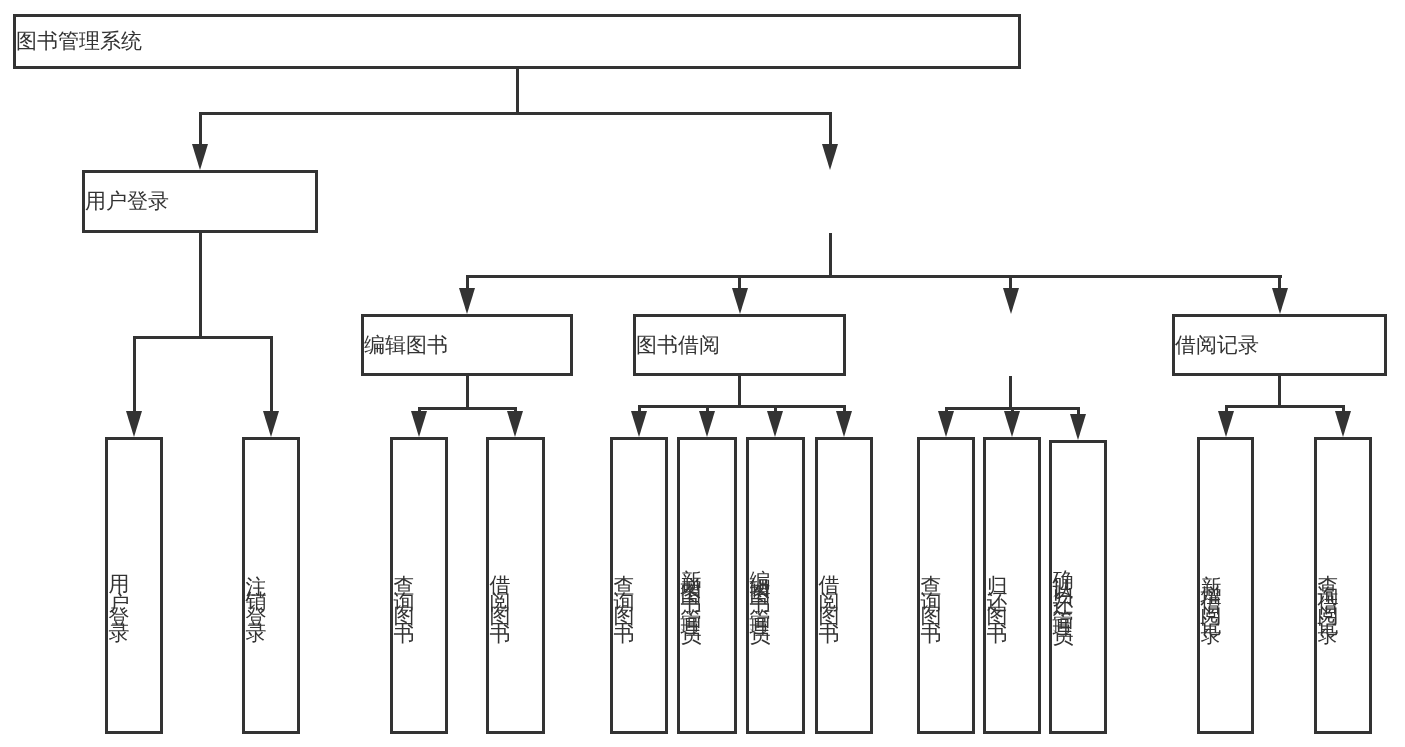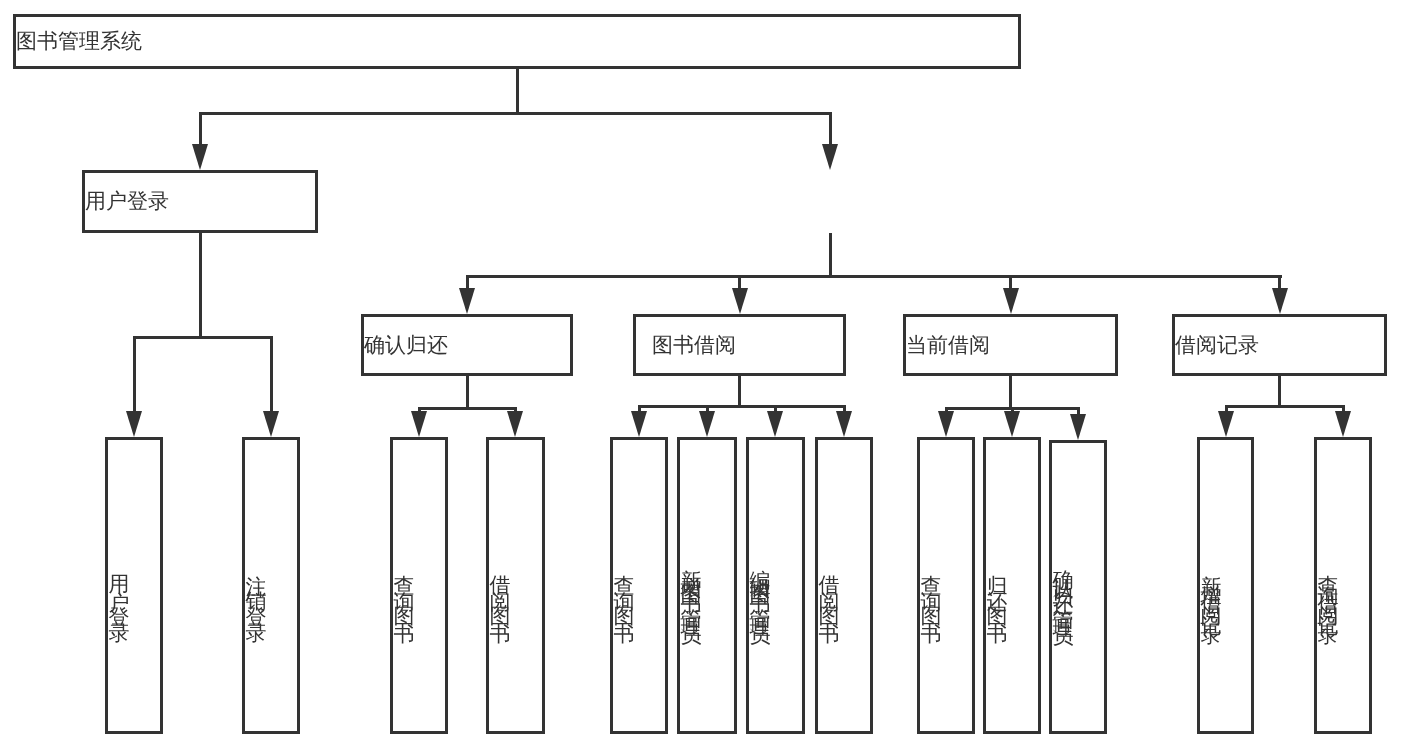--- a/index.html
+++ b/index.html
@@ -98,27 +98,24 @@
   <div class="line" style="left:465.5px; top:278px; width:3px; height:12px;"></div>
   <div class="arrow" style="left:459px; top:288px;"></div>
   <div class="line" style="left:738px; top:278px; width:3px; height:12px;"></div>
   <div class="arrow" style="left:731.5px; top:288px;"></div>
   <div class="line" style="left:1009px; top:278px; width:3px; height:12px;"></div>
   <div class="arrow" style="left:1002.5px; top:288px;"></div>
   <div class="line" style="left:1278px; top:278px; width:3px; height:12px;"></div>
   <div class="arrow" style="left:1271.5px; top:288px;"></div>
 
   <div class="node" style="left:361px; top:314px; width:212px; height:62px;">
-    <span class="lbl">确认归还</span>
+    <span class="lbl">编辑图书</span>
   </div>
-  <div class="node" style="left:633px; top:314px; width:213px; height:62px;padding-left:16px;">
+  <div class="node" style="left:633px; top:314px; width:213px; height:62px;">
     <span class="lbl">图书借阅</span>
-  </div>
-  <div class="node" style="left:903px; top:314px; width:215px; height:62px;">
-    <span class="lbl">当前借阅</span>
   </div>
   <div class="node" style="left:1172px; top:314px; width:215px; height:62px;">
     <span class="lbl">借阅记录</span>
   </div>
 
   <div class="line" style="left:465.5px; top:376px; width:3px; height:31px;"></div>
   <div class="line" style="left:417.5px; top:407px; width:99px; height:3px;"></div>
   <div class="line" style="left:417.5px; top:410px; width:3px; height:4px;"></div>
   <div class="arrow" style="left:411px; top:411px;"></div>
   <div class="line" style="left:513.5px; top:410px; width:3px; height:4px;"></div>

